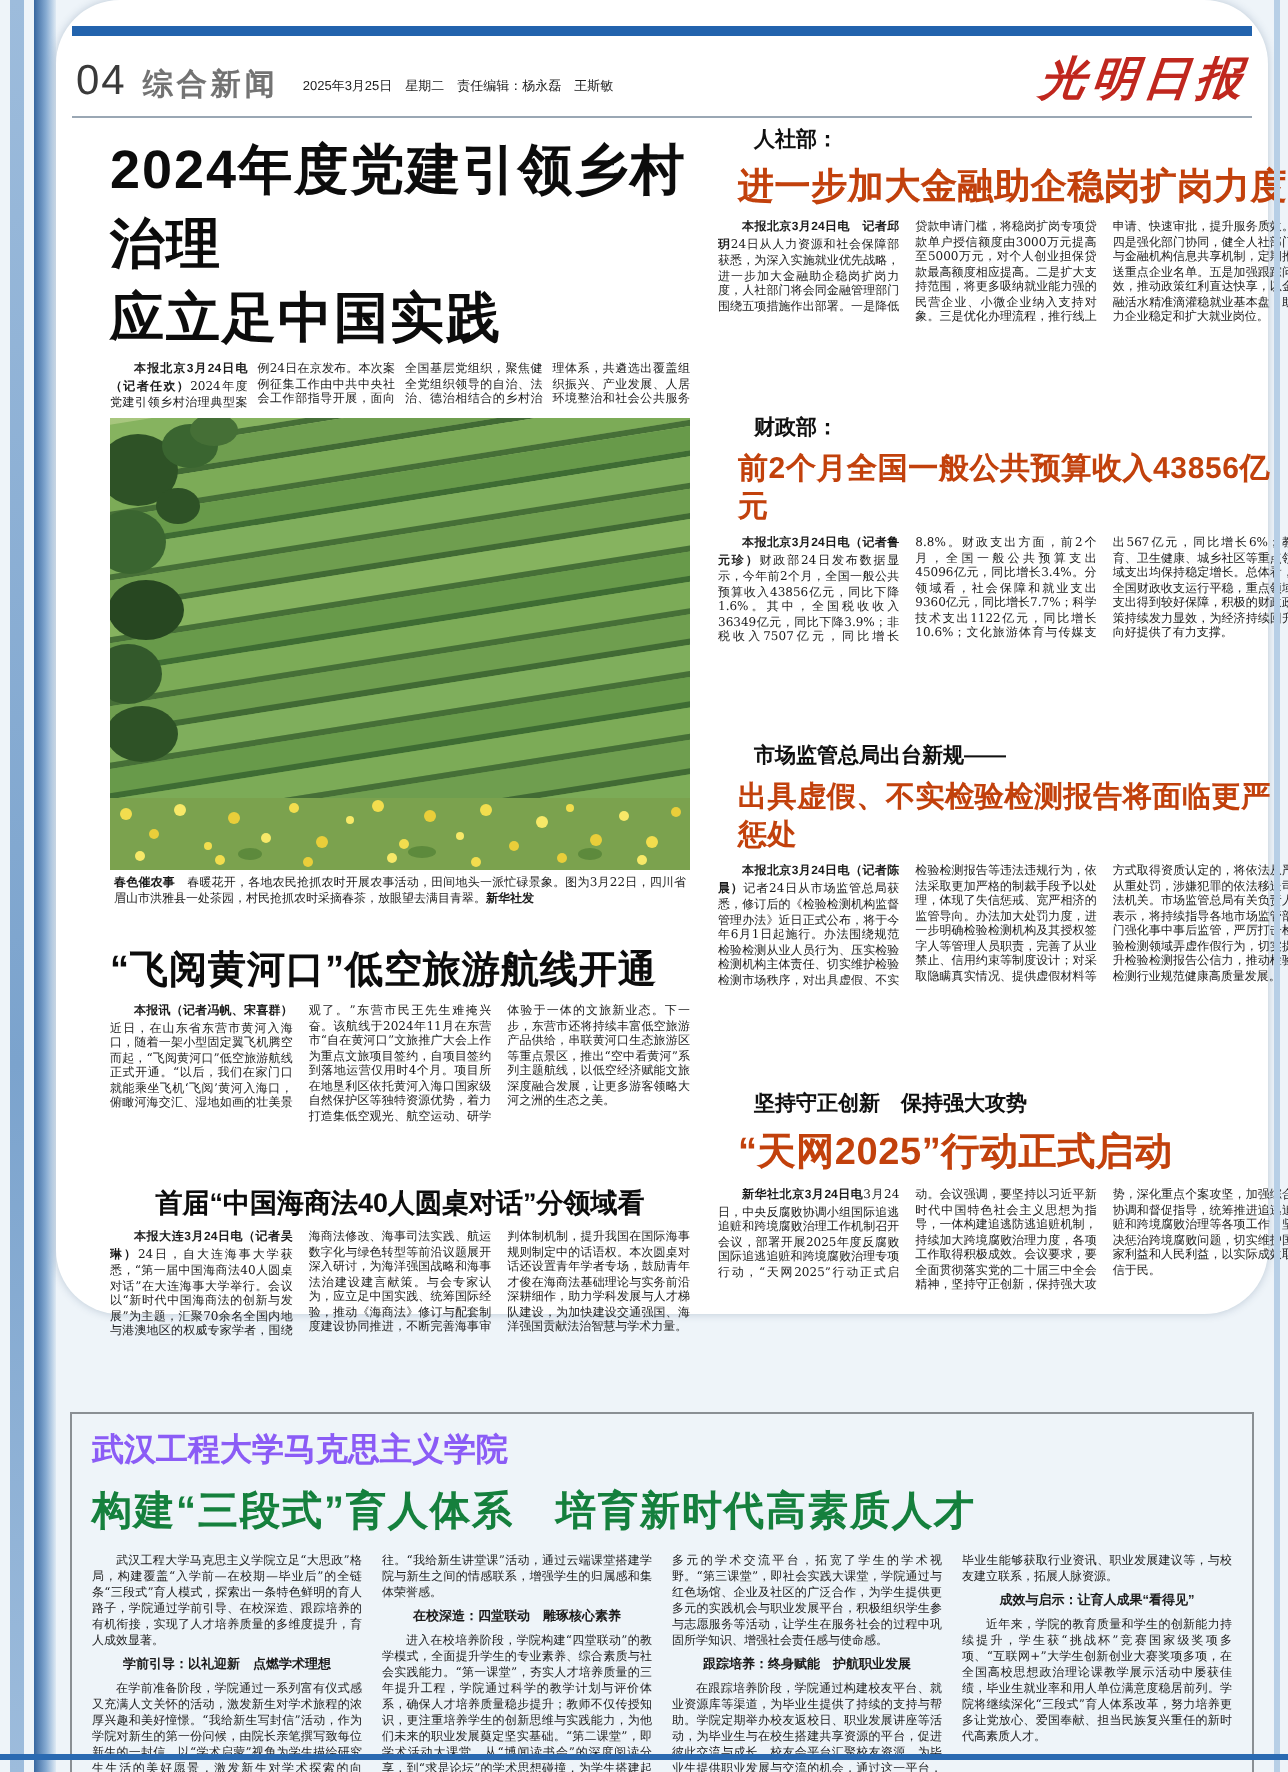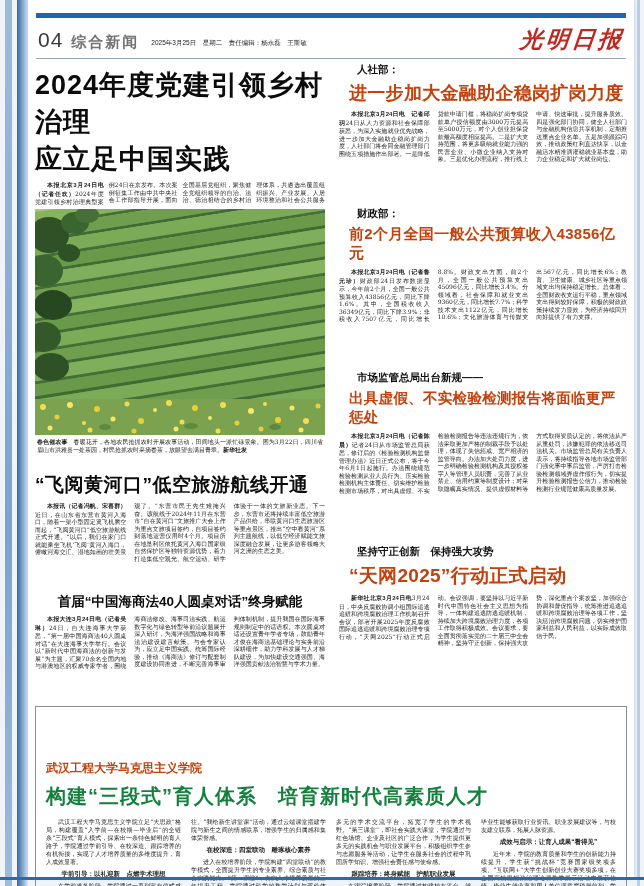--- a/index.html
+++ b/index.html
@@ -5,31 +5,31 @@
   html,body{margin:0;padding:0;width:644px;height:886px;overflow:hidden;background:#eef4f9;
     font-family:"Liberation Sans",sans-serif;-webkit-text-size-adjust:none;}
   *{box-sizing:border-box;}
   .stage{position:relative;width:644px;height:886px;}
   .edge1{position:absolute;left:5px;top:0;width:7px;height:886px;
     background:linear-gradient(180deg,#9dbcdc,#7ba3cd 60%,#9dbcdc);}
   .edge2{position:absolute;left:17px;top:0;width:11px;height:886px;
     background:linear-gradient(90deg,#38679f,#86abd2 55%,#dfeaf4);}
   .right-line{position:absolute;left:637px;top:0;width:3px;height:886px;background:#b7cfe6;}
   .bottom-line{position:absolute;left:0;top:877px;width:644px;height:3px;background:#2a6ab2;}
-  .paper{position:absolute;left:28px;top:0;width:606px;height:877px;background:#ffffff;
-    box-shadow:0 0 4px rgba(40,70,110,.25);}
+  .paper{position:absolute;left:28px;top:0;width:606px;height:657px;background:#ffffff;
+    box-shadow:0 0 4px rgba(40,70,110,.25);border-radius:32px;}
   .top-bar{margin:13px 8px 0 8px;height:5px;background:#2263ad;}
   .hdr{display:flex;align-items:baseline;margin:6px 10px 0 10px;}
   .page-num{font-size:21px;color:#3a3a3a;letter-spacing:1px;}
   .section-title{font-size:15px;font-weight:900;color:#737373;margin-left:8px;letter-spacing:2px;}
   .dateline{font-size:6.5px;color:#222;margin-left:12px;position:relative;top:-2px;}
   .masthead{margin-left:auto;font-family:"DejaVu Serif",serif;font-style:italic;font-weight:bold;
     color:#c0271e;font-size:23px;letter-spacing:3px;transform:skewX(-6deg);}
   .hdr-rule{margin:3px 8px 0 8px;border-bottom:1px solid #9aa7b4;}
-  main{display:flex;padding:0 7px;margin-top:4px;}
+  main{display:flex;padding:0 7px;margin-top:4px;margin-left:20px;}
   .col-left{width:290px;flex:none;}
   .col-right{width:288px;flex:none;margin-left:14px;}
   h1.lead-h{margin:4px 0 3px 0;font-size:27px;line-height:37px;font-weight:900;color:#0c0c0c;letter-spacing:1px;}
   .smallbody{font-family:"DejaVu Serif",serif;font-size:6px;line-height:7.5px;color:#1c1c1c;
     text-align:justify;overflow:hidden;text-indent:2em;}
   .smallbody b{font-family:"Liberation Sans",sans-serif;}
   .body4{column-count:4;column-gap:5px;height:26px;margin-bottom:2px;}
   .body3{column-count:3;column-gap:8px;}
   figure.photo{margin:2px 0 0 0;width:290px;height:226px;overflow:hidden;}
   figcaption.cap{font-family:"DejaVu Serif",serif;font-size:6px;line-height:8px;color:#1c1c1c;
@@ -44,21 +44,21 @@
   .rh-a{font-size:18px;}
   .rh-b{font-size:15px;}
   .rh-c{font-size:14.5px;}
   .rh-d{font-size:19px;}
   .rb-a{height:86px;}
   .rb-b{height:92px;}
   .rb-c{height:102px;}
   .rb-d{height:96px;}
   .feature-box{position:relative;margin:5px 7px 0 7px;height:207px;border:1px solid #8a8f94;
     padding:8px 10px 24px 10px;overflow:hidden;}
-  .f-kicker{font-size:12px;font-weight:700;color:#c2410c;margin-top:45px;}
+  .f-kicker{font-size:16px;font-weight:700;color:#8b5cf6;}
   .f-title{margin:6px 0 8px 0;text-align:left;font-size:20px;font-weight:900;color:#15803d;letter-spacing:1px;}
   .f-body{column-count:4;column-gap:10px;height:128px;overflow:hidden;
     font-family:"DejaVu Serif",serif;font-size:6px;line-height:8px;color:#1c1c1c;text-align:justify;}
   .ft{margin:0 0 2px 0;text-indent:2em;}
   .fh{margin:4px 0;text-align:center;font-weight:700;font-size:6.5px;font-family:"Liberation Sans",sans-serif;}
 </style>
 </head>
 <body>
 
 <div class="stage">
@@ -175,21 +175,21 @@
           </svg>
         </figure>
         <figcaption class="cap"><b>春色催农事</b>　<span>春暖花开，各地农民抢抓农时开展农事活动，田间地头一派忙碌景象。图为3月22日，四川省眉山市洪雅县一处茶园，村民抢抓农时采摘春茶，放眼望去满目青翠。</span><b>新华社发</b></figcaption>
 
         <article>
           <h2 class="fy">“飞阅黄河口”低空旅游航线开通</h2>
           <div class="smallbody body3 fy-b"><b>本报讯（记者冯帆、宋喜群）</b><span>近日，在山东省东营市黄河入海口，随着一架小型固定翼飞机腾空而起，“飞阅黄河口”低空旅游航线正式开通。“以后，我们在家门口就能乘坐飞机‘飞阅’黄河入海口，俯瞰河海交汇、湿地如画的壮美景观了。”东营市民王先生难掩兴奋。该航线于2024年11月在东营市“自在黄河口”文旅推广大会上作为重点文旅项目签约，自项目签约到落地运营仅用时4个月。项目所在地垦利区依托黄河入海口国家级自然保护区等独特资源优势，着力打造集低空观光、航空运动、研学体验于一体的文旅新业态。下一步，东营市还将持续丰富低空旅游产品供给，串联黄河口生态旅游区等重点景区，推出“空中看黄河”系列主题航线，以低空经济赋能文旅深度融合发展，让更多游客领略大河之洲的生态之美。</span></div>
         </article>
 
         <article>
-          <h3 class="mr">首届“中国海商法40人圆桌对话”终身赋能</h3>
+          <h3 class="mr">首届“中国海商法40人圆桌对话”分领域看</h3>
           <div class="smallbody body3 mr-b"><b>本报大连3月24日电（记者吴琳）</b><span>24日，自大连海事大学获悉，“第一届中国海商法40人圆桌对话”在大连海事大学举行。会议以“新时代中国海商法的创新与发展”为主题，汇聚70余名全国内地与港澳地区的权威专家学者，围绕海商法修改、海事司法实践、航运数字化与绿色转型等前沿议题展开深入研讨，为海洋强国战略和海事法治建设建言献策。与会专家认为，应立足中国实践、统筹国际经验，推动《海商法》修订与配套制度建设协同推进，不断完善海事审判体制机制，提升我国在国际海事规则制定中的话语权。本次圆桌对话还设置青年学者专场，鼓励青年才俊在海商法基础理论与实务前沿深耕细作，助力学科发展与人才梯队建设，为加快建设交通强国、海洋强国贡献法治智慧与学术力量。</span></div>
         </article>
       </section>
 
       <section class="col-right">
 
         <article class="r">
           <div class="kicker">人社部：</div>
           <h2 class="rh rh-a">进一步加大金融助企稳岗扩岗力度</h2>
           <div class="smallbody body3 rb-a"><b>本报北京3月24日电　记者邱玥</b><span>24日从人力资源和社会保障部获悉，为深入实施就业优先战略，进一步加大金融助企稳岗扩岗力度，人社部门将会同金融管理部门围绕五项措施作出部署。一是降低贷款申请门槛，将稳岗扩岗专项贷款单户授信额度由3000万元提高至5000万元，对个人创业担保贷款最高额度相应提高。二是扩大支持范围，将更多吸纳就业能力强的民营企业、小微企业纳入支持对象。三是优化办理流程，推行线上申请、快速审批，提升服务质效。四是强化部门协同，健全人社部门与金融机构信息共享机制，定期推送重点企业名单。五是加强跟踪问效，推动政策红利直达快享，以金融活水精准滴灌稳就业基本盘，助力企业稳定和扩大就业岗位。</span></div>

